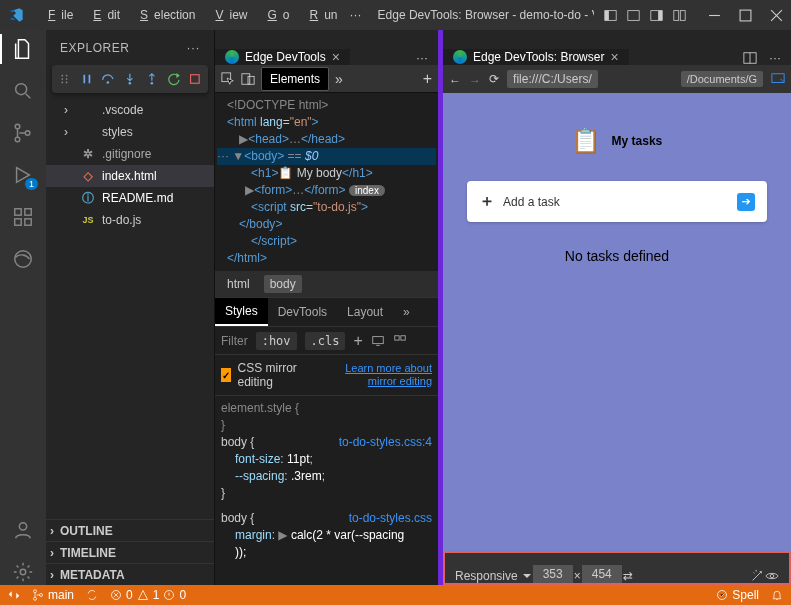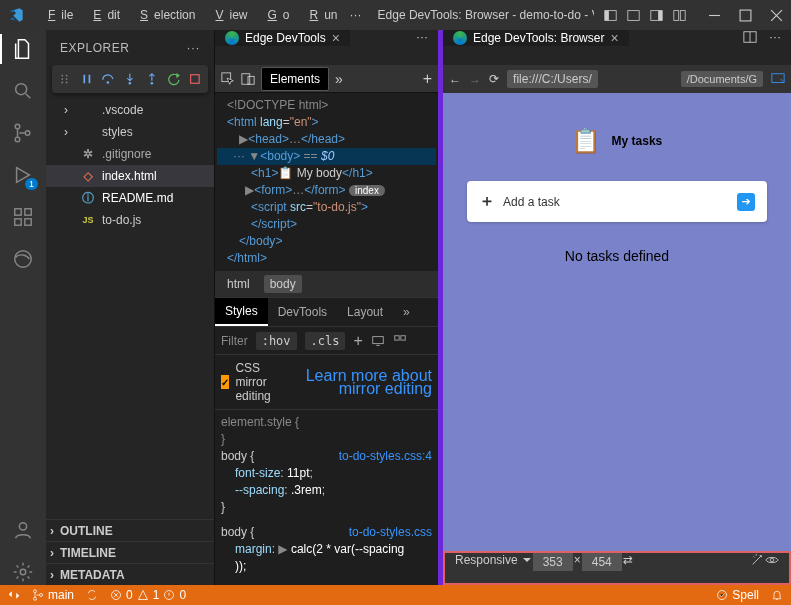--- a/index.html
+++ b/index.html
@@ -24,21 +24,21 @@
 .sidebar .head{height:35px;display:flex;align-items:center;padding:0 14px;color:#bbb;font-size:11px;letter-spacing:.5px;justify-content:space-between}
 .debug-toolbar{background:#333;height:28px;display:flex;align-items:center;padding:0 6px;gap:8px;border-radius:4px;margin:0 6px 4px 6px;box-shadow:0 2px 4px rgba(0,0,0,.4)}
 .debug-toolbar svg{width:14px;height:14px}
 .tree{flex:1;overflow:hidden;padding-top:2px}
 .tree .row{display:flex;align-items:center;height:22px;padding-left:18px;gap:6px;color:#ccc}
 .tree .row .chev{width:10px;color:#ccc}
 .tree .row.sel{background:#37373d}
 .tree .ico{width:16px;text-align:center}
 .panel-head{height:22px;display:flex;align-items:center;padding-left:4px;font-size:11px;font-weight:700;color:#ccc;border-top:1px solid #333;gap:6px}
 .editor1{width:224px;background:#1e1e1e;display:flex;flex-direction:column;border-left:1px solid #111}
-.tabs{height:35px;background:#252526;display:flex;align-items:flex-start}
+.tabs{height:35px;background:#252526;display:flex;align-items:flex-end}
 .tab{display:flex;align-items:center;padding:0 10px;gap:6px;color:#aaa;background:#2d2d2d;border-right:1px solid #252526}
 .tab.active{background:#1e1e1e;color:#fff}
 .tab .edge-ico{width:14px;height:14px;border-radius:50%;background:conic-gradient(#39b54a,#0078d4,#39b54a)}
 .tab .x{color:#aaa;font-size:14px}
 .tabs .actions{margin-left:auto;display:flex;align-items:center;gap:12px;padding:0 10px;color:#ccc}
 .devtools-header{height:28px;background:#333;display:flex;align-items:center;padding:0 6px;gap:6px;color:#ccc;border-bottom:1px solid #111}
 .devtools-header .el-tab{background:#000;border:1px solid #555;padding:4px 8px;border-radius:2px;color:#fff}
 .dom{flex:0 0 auto;padding:4px 2px;font-family:Consolas,monospace;font-size:12px;line-height:17px;background:#1e1e1e}
 .dom .l{white-space:nowrap}
 .dom .t{color:#569cd6}
@@ -51,37 +51,37 @@
 .crumbs .c{padding:2px 6px}
 .crumbs .c.active{background:#4e4e4e;border-radius:2px}
 .styles-tabs{display:flex;align-items:center;background:#1e1e1e;height:30px;border-top:1px solid #333;border-bottom:1px solid #333}
 .styles-tabs .st{padding:6px 10px;color:#aaa}
 .styles-tabs .st.active{color:#fff;border-bottom:2px solid #fff;background:#000}
 .filter-row{display:flex;align-items:center;height:28px;background:#1e1e1e;padding:0 6px;gap:8px;color:#aaa;border-bottom:1px solid #333}
 .filter-row .filt{color:#888}
 .filter-row .btn{background:#333;padding:2px 6px;border-radius:2px;color:#ccc;font-family:Consolas,monospace}
 .mirror{display:flex;align-items:center;padding:6px 6px;gap:6px;border-bottom:1px solid #333;color:#ccc}
 .mirror .chk{width:14px;height:14px;background:#f90;display:flex;align-items:center;justify-content:center;color:#000;font-size:10px;font-weight:bold}
-.mirror .lnk{color:#3794ff;margin-left:auto;text-align:right;line-height:13px;font-size:16px}
+.mirror .lnk{color:#3794ff;text-decoration:underline;margin-left:auto;text-align:right;line-height:13px;font-size:11px}
 .css{flex:1;font-family:Consolas,monospace;font-size:12px;line-height:17px;padding:4px 6px;overflow:hidden}
 .css .prop{color:#9cdcfe}
 .css .val{color:#fff}
 .css .lk{color:#3794ff;float:right}
 .css .gg{color:#888}
 .editor2{flex:1;background:#1e1e1e;display:flex;flex-direction:column;border-left:5px solid #6d28d9}
 .nav{height:28px;background:#333;display:flex;align-items:center;padding:0 6px;gap:8px;color:#ccc}
 .nav .url{background:#555;padding:2px 6px;border-radius:2px;font-size:11px}
 .browser{flex:1;background:#7a82c9;display:flex;flex-direction:column;align-items:center;padding-top:34px;gap:26px}
 .browser h1{color:#000;font-size:26px;font-weight:700;display:flex;align-items:center;gap:10px}
 .browser .note{font-size:24px}
 .addtask{width:300px;background:#fff;border-radius:4px;padding:10px 12px;color:#333;display:flex;align-items:center;gap:8px;box-shadow:0 1px 3px rgba(0,0,0,.2)}
 .addtask .plus{font-size:16px;font-weight:bold}
 .addtask .arrow{margin-left:auto;width:18px;height:18px;background:#2196f3;border-radius:3px;display:flex;align-items:center;justify-content:center;color:#fff;font-size:11px}
 .browser .nodef{color:#000;font-size:14px}
-.device-bar{height:34px;background:#333;display:flex;align-items:flex-start;padding:0 10px;gap:1px;border:2px solid #e06060;color:#ccc}
+.device-bar{height:34px;background:#333;display:flex;align-items:flex-end;padding:0 10px;gap:1px;border:2px solid #e06060;color:#ccc}
 .device-bar .dd{display:flex;align-items:center;gap:4px}
 .device-bar input{background:#555;border:none;color:#ccc;width:40px;padding:2px 4px;text-align:center}
 .device-bar .sp{flex:1}
 .statusbar{height:20px;background:#e36a11;display:flex;align-items:center;color:#fff;font-size:11px;padding:0 8px;gap:12px}
 .statusbar .grp{display:flex;align-items:center;gap:4px}
 .statusbar .sp{flex:1}
 .statusbar svg{width:12px;height:12px}
 .u{text-decoration:underline}
 </style>
 </head>
@@ -294,26 +294,26 @@
         </svg>
       <span class="el-tab">Elements</span>
       <span style="font-size:14px">»</span>
       <span style="flex:1"></span>
       <span style="font-size:16px">+</span>
     </div>
     <div class="dom">
       <div class="l" style="padding-left:10px"><span class="g">&lt;!DOCTYPE html&gt;</span></div>
       <div class="l" style="padding-left:10px"><span class="t">&lt;<span>html</span></span> <span class="a">lang</span>=<span class="s">"en"</span><span class="t">&gt;</span></div>
       <div class="l" style="padding-left:22px"><span class="g">▶</span><span class="t">&lt;<span>head</span>&gt;</span><span class="g">…</span><span class="t">&lt;/<span>head</span>&gt;</span></div>
-      <div class="l sel" style="padding-left:16px"><span class="g">··· ▼</span><span class="t">&lt;<span>body</span>&gt;</span><span class="g"> == </span><span style="color:#9ecbff;font-style:italic">$0</span></div>
+      <div class="l sel" style="padding-left:0px"><span class="g">··· ▼</span><span class="t">&lt;<span>body</span>&gt;</span><span class="g"> == </span><span style="color:#9ecbff;font-style:italic">$0</span></div>
       <div class="l" style="padding-left:34px"><span class="t">&lt;<span>h1</span>&gt;</span><span>📋 My body</span><span class="t">&lt;/<span>h1</span>&gt;</span></div>
       <div class="l" style="padding-left:28px"><span class="g">▶</span><span class="t">&lt;<span>form</span>&gt;</span><span class="g">…</span><span class="t">&lt;/<span>form</span>&gt;</span> <span class="pill">index</span></div>
       <div class="l" style="padding-left:34px"><span class="t">&lt;<span>script</span></span> <span class="a">src</span>=<span class="s">"to-do.js"</span><span class="t">&gt;</span></div>
+      <div class="l" style="padding-left:22px"><span class="t">&lt;/<span>body</span>&gt;</span></div>
       <div class="l" style="padding-left:34px"><span class="t">&lt;/<span>script</span>&gt;</span></div>
-      <div class="l" style="padding-left:22px"><span class="t">&lt;/<span>body</span>&gt;</span></div>
       <div class="l" style="padding-left:10px"><span class="t">&lt;/<span>html</span>&gt;</span></div>
     </div>
     <div class="crumbs">
       <span class="c">html</span>
       <span class="c active">body</span>
     </div>
     <div class="styles-tabs">
       <span class="st active">Styles</span>
       <span class="st">DevTools</span>
       <span class="st">Layout</span>

